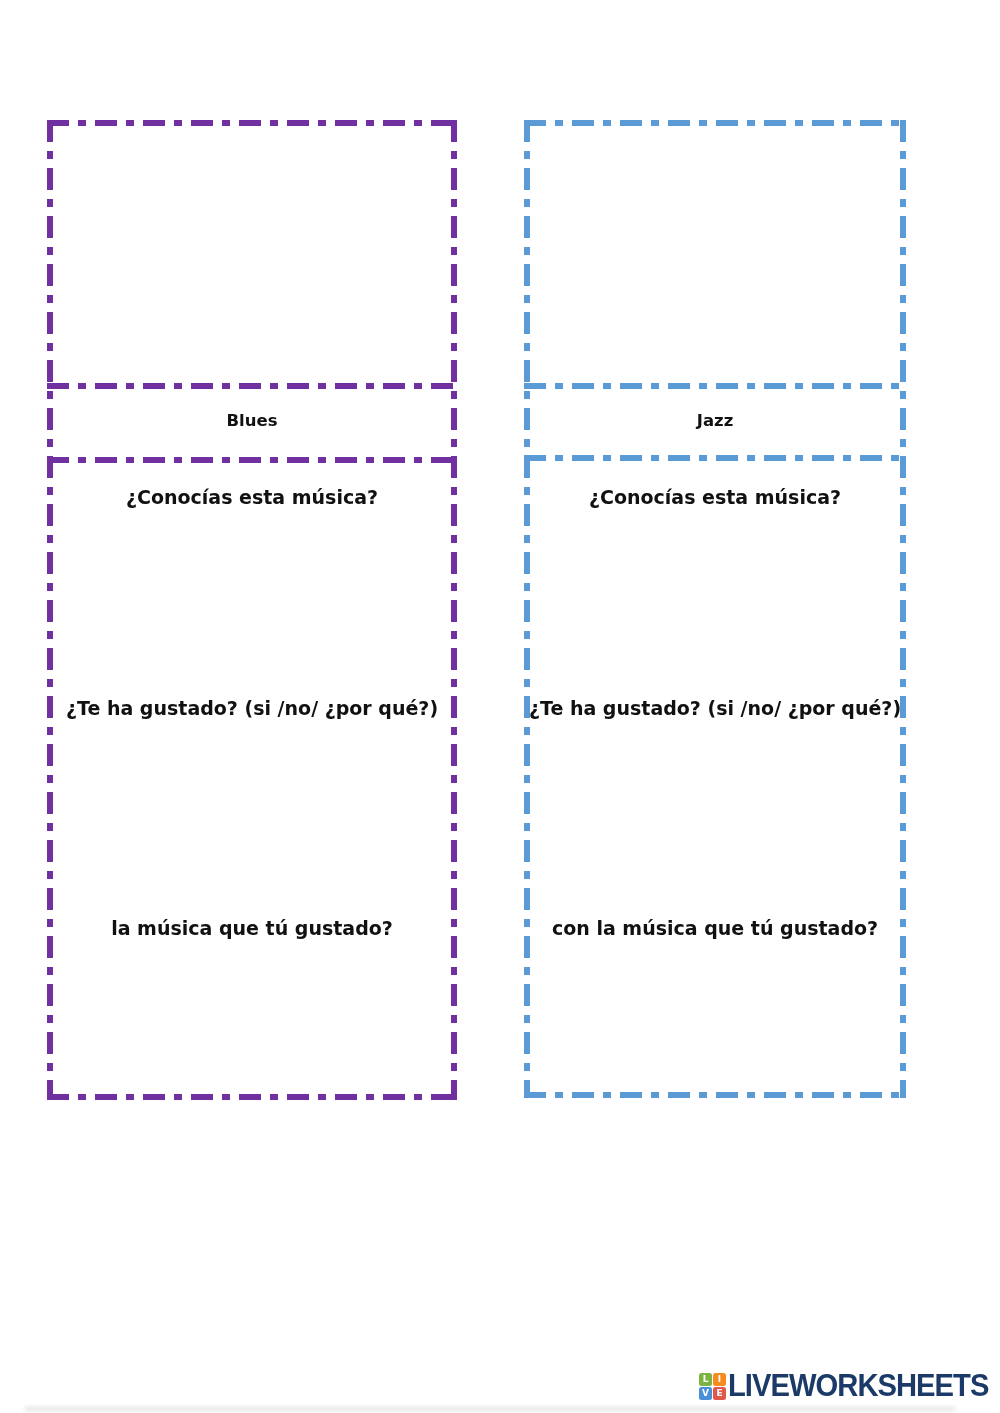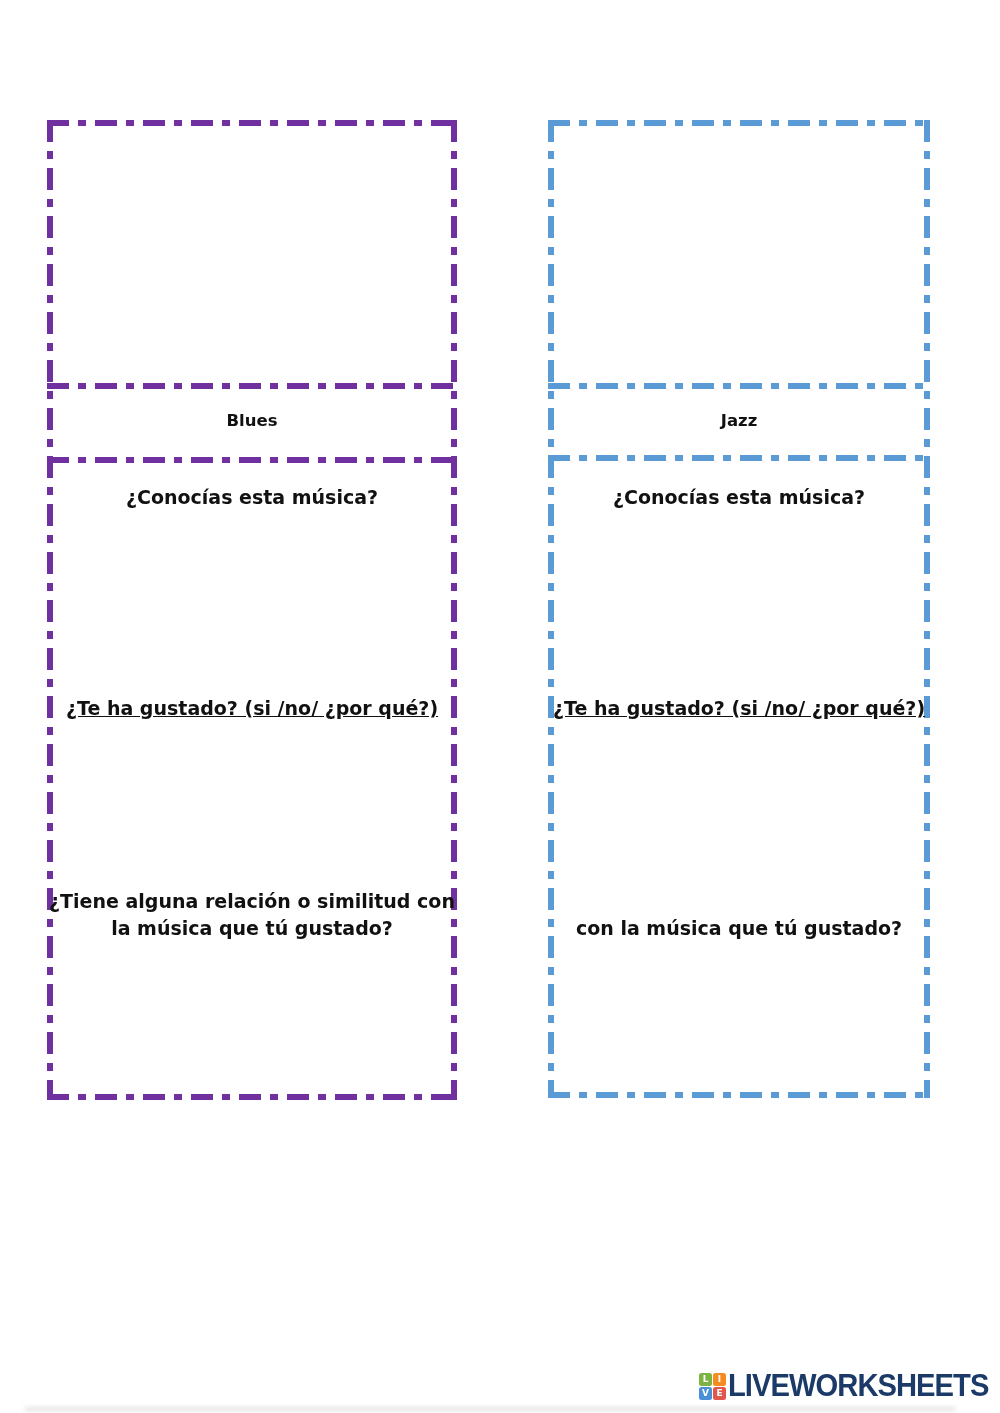--- a/index.html
+++ b/index.html
@@ -53,21 +53,21 @@
     font-size: 16.5px; font-weight: 700; color: #111111;
   }
   .question {
     position: absolute; left: 0; right: 0;
     text-align: center;
     font-size: 19px; font-weight: 700; color: #111111;
     line-height: 27px;
     white-space: nowrap;
   }
   .q1 { top: 364px; }
-  .q2 { top: 575px; text-decoration: underline; }
+  .q2 { top: 575px; }
   .q3 { top: 768px; }
 
   .media-area {
     position: absolute; top: 6px; left: 6px; right: 6px; height: 257px;
   }
 
   
   #footer-brand {
     position: absolute;
     left: 699px; top: 1368px;
@@ -122,26 +122,26 @@
     <div class="media-area"></div>
 
     <div class="divider" style="top:263px;"></div>
     <div class="divider" style="top:337px;"></div>
 
     <div class="panel-title">Blues</div>
 
     <div class="question q1">¿Conocías esta música?</div>
     <div class="question q2">¿Te ha gustado? (si /no/ ¿por qué?)</div>
     <div class="question q3">
-      <span>¿Tiene alguna relación o similitud con</span><br>
+      <br>
       <span>la música que tú gustado?</span>
     </div>
   </section>
 
-  <section class="panel" style="left: 548px; top: 120px; width: 382px; height: 978px; --dc: #5B9BD5;">
+  <section class="panel" style="left: 524px; top: 120px; width: 382px; height: 978px; --dc: #5B9BD5;">
     <div class="edge h top"></div>
     <div class="edge h bottom"></div>
     <div class="edge v left"></div>
     <div class="edge v right"></div>
 
     <div class="media-area"></div>
 
     <div class="divider" style="top:263px;"></div>
     <div class="divider" style="top:335px;"></div>
 

